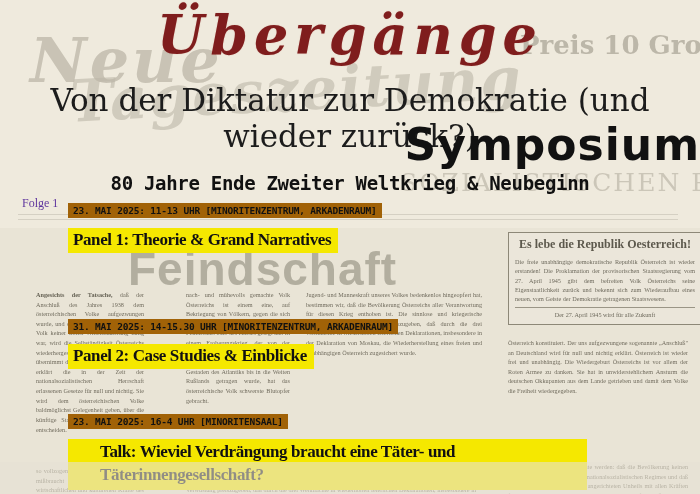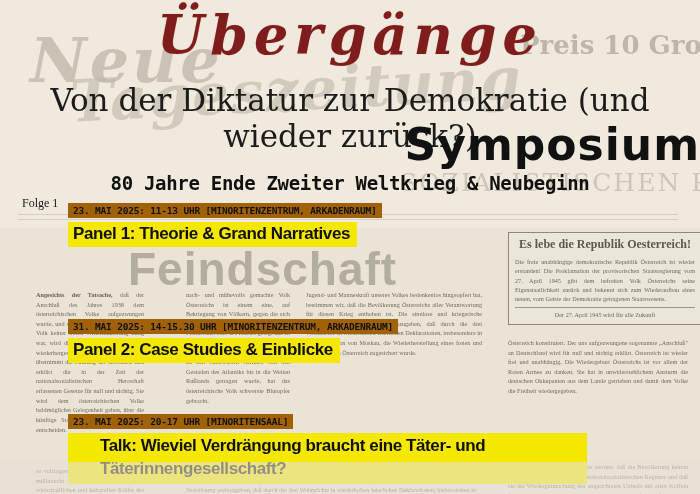--- a/index.html
+++ b/index.html
@@ -88,21 +88,21 @@
     top: 168px;
     font-size: 25px;
     letter-spacing: 2px;
     color: #bdb7a9;
     opacity: .7;
   }
   .ghost-folge {
     left: 22px;
     top: 196px;
     font-size: 12px;
-    color: #000000;
+    color: #4c1d95;
     opacity: .9;
     font-family: "Liberation Serif", serif;
   }
   .ghost-proklamation {
     left: 128px;
     top: 242px;
     font-size: 46px;
     font-weight: bold;
     color: #a9a596;
     opacity: .85;
@@ -235,27 +235,27 @@
     font-size: 9.5px;
     font-weight: bold;
     padding: 2px 5px 2px 5px;
     letter-spacing: -0.2px;
     white-space: nowrap;
   }
   .session .title {
     display: inline-block;
     background: #f5e800;
     color: #111;
-    font-family: Liberation Sans, sans-serif;
+    font-family: Liberation Serif, serif;
     font-size: 17px;
     font-weight: bold;
     padding: 2px 7px 3px 5px;
     letter-spacing: -0.4px;
     white-space: nowrap;
-    margin-top: 4px;
+    margin-top: 10px;
   }
   .session .title.wrap {
     white-space: normal;
     line-height: 1.35;
   }
 
   #session-1 { left: 68px; top: 200px; }
   #session-2 { left: 68px; top: 316px; }
   #session-3 { left: 68px; top: 411px; }
 
@@ -325,18 +325,18 @@
     <div class="meta">23. MAI 2025: 11-13 UHR [MINORITENZENTRUM, ARKADENRAUM]</div><br>
     <div class="title">Panel 1: Theorie &amp; Grand Narratives</div>
   </div>
 
   <div class="session" id="session-2">
     <div class="meta">31. MAI 2025: 14-15.30 UHR [MINORITENZENTRUM, ARKADENRAUM]</div><br>
     <div class="title">Panel 2: Case Studies &amp; Einblicke</div>
   </div>
 
   <div class="session" id="session-3">
-    <div class="meta">23. MAI 2025: 20-17 UHR [MINORITENSAAL]</div><br>
+    <div class="meta">23. MAI 2025: 16-4 UHR [MINORITENSAAL]</div><br>
     <div class="title wrap" style="max-width:480px;padding-left:32px;">Talk: Wieviel Verdrängung braucht eine Täter- und Täterinnengesellschaft?</div>
   </div>
 
   <div class="bottom-tint"></div>
 </div>
 
 </body></html>

